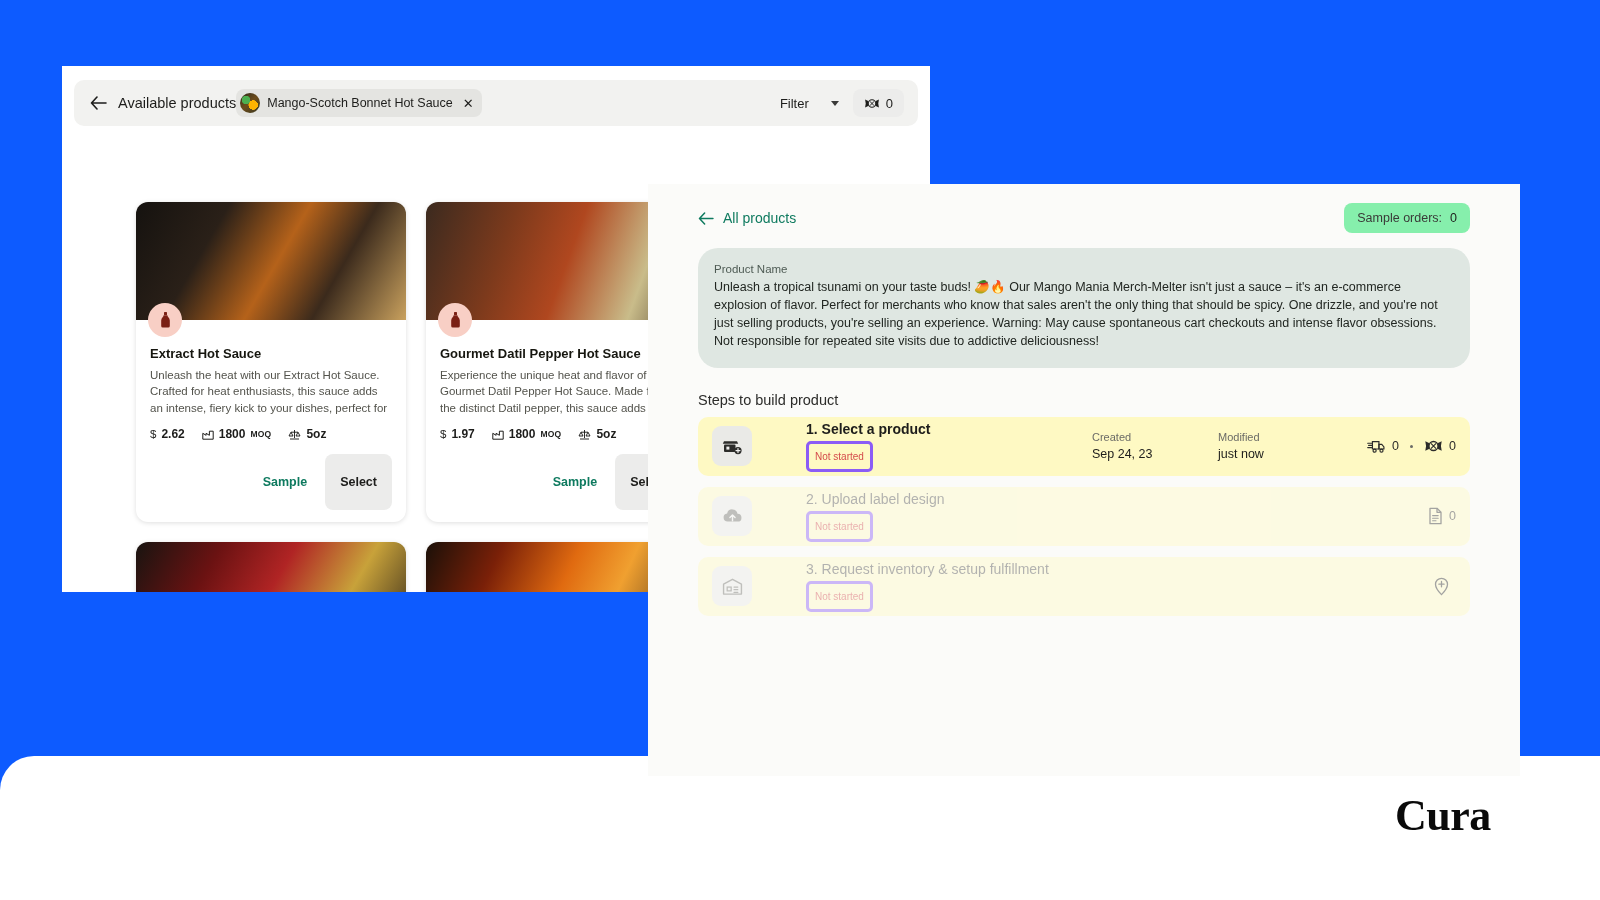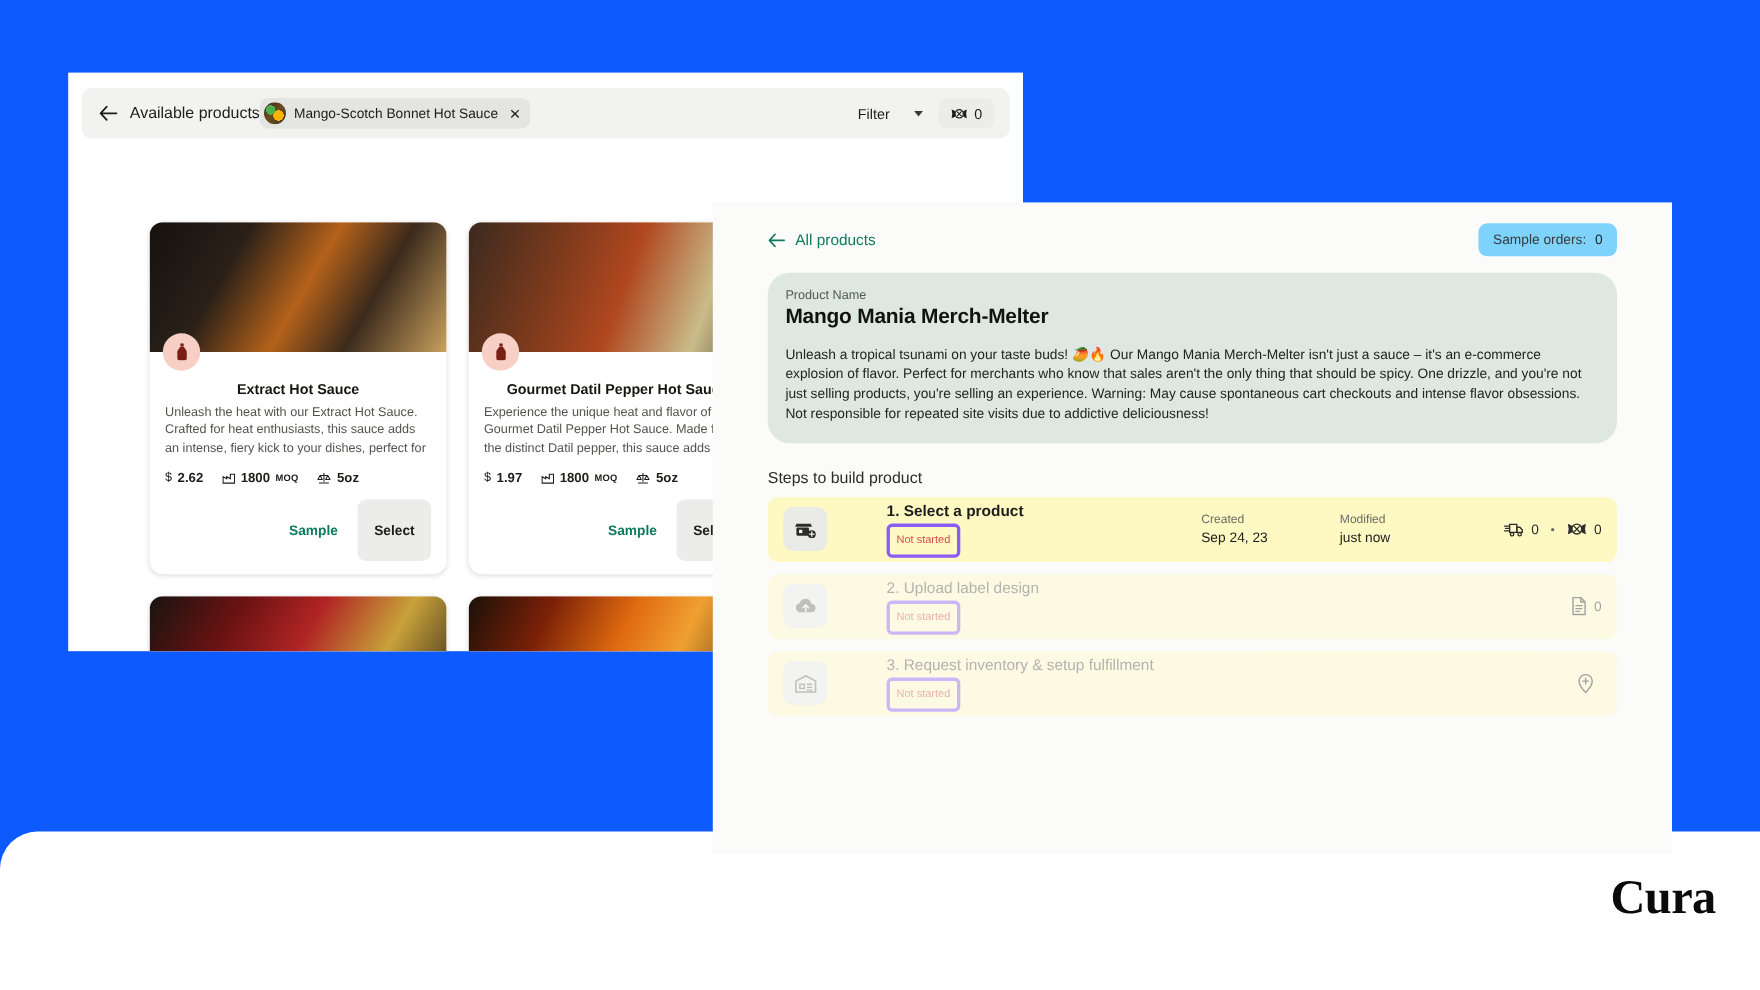--- a/index.html
+++ b/index.html
@@ -91,21 +91,21 @@
   .pimg.s2 { background: linear-gradient(110deg,#3b2a1f 0%, #7d3a1c 30%, #b0471f 52%, #c9bc8a 78%, #4a3a26 100%); }
   .pimg.s3 { background: linear-gradient(100deg,#1c3c14 0%, #2f5a1c 26%, #d4781e 50%, #9ac93c 74%, #e0b820 100%); }
   .pimg.s4 { background: linear-gradient(120deg,#181410 0%, #6b1212 26%, #b02424 48%, #c8a23a 72%, #2a2018 100%); }
   .pimg.s5 { background: linear-gradient(115deg,#1a1008 0%, #7a2008 24%, #e06a10 48%, #f0a030 66%, #2a1a10 100%); }
   .pbadge {
     position: absolute; left: 12px; bottom: -17px; width: 34px; height: 34px;
     border-radius: 50%; background: #f8cfc5; display: flex; align-items: center;
     justify-content: center; z-index: 3;
   }
   .pbody { padding: 26px 14px 12px 14px; }
-  .pname { font-size: 13px; font-weight: 700; color: #16160f; margin-bottom: 6px; text-align: center; }
+  .pname { font-size: 13px; font-weight: 700; color: #16160f; margin-bottom: 6px; }
   .pdesc { font-size: 11.5px; line-height: 1.42; color: #53534c; height: 49px; overflow: hidden; }
   .pmeta { display: flex; align-items: center; gap: 17px; margin-top: 11px; font-size: 11.5px; color: #1d1d1b; }
   .pmeta-item { display: flex; align-items: center; gap: 5px; }
   .pmeta-item b { font-weight: 700; font-size: 12px; }
   .moq { font-size: 8.5px; font-weight: 700; letter-spacing: .2px; }
   .pactions { display: flex; align-items: center; justify-content: flex-end; gap: 10px; margin-top: 13px; }
   .btn-sample {
     font-size: 12.5px; color: #0e7a5f; font-weight: 600; background: none;
     border: none; padding: 6px 8px; cursor: pointer; font-family: inherit;
   }
@@ -121,21 +121,21 @@
   }
   .rp-top {
     height: 48px; display: flex; align-items: center; padding: 0 50px 0 50px;
     margin-top: 10px;
   }
   .all-products {
     display: flex; align-items: center; gap: 9px; color: #0e7a5f;
     font-size: 14px; cursor: pointer;
   }
   .sample-orders {
-    margin-left: auto; height: 30px; background: #7dd3fc; border-radius: 8px;
+    margin-left: auto; height: 30px; background: #86efac; border-radius: 8px;
     display: flex; align-items: center; gap: 8px; padding: 0 13px;
     font-size: 12.5px; color: #3a3a38; cursor: pointer;
   }
   .sample-orders b { color: #1d1d1b; font-weight: 400; }
 
   .prod-box {
     margin: 6px 50px 0 50px; background: #dfe7e2; border-radius: 20px;
     padding: 15px 16px 17px 16px;
   }
   .lbl { font-size: 11.5px; color: #4e5b54; margin-bottom: 3px; }
@@ -161,21 +161,21 @@
   }
   .step-col { margin-left: 14px; min-width: 72px; }
   .step-col .k { font-size: 11px; color: #6b6b66; margin-bottom: 4px; }
   .step-col .v { font-size: 12.5px; color: #1d1d1b; }
   .step-right { margin-left: auto; display: flex; align-items: center; gap: 11px; font-size: 12.5px; color: #2c2c2a; }
   .dot-sep { width: 3px; height: 3px; border-radius: 50%; background: #6b6b66; }
   .ic-num { display: flex; align-items: center; gap: 6px; }
 
   
   .cura-logo {
-    position: absolute; left: 1464px; top: 790px;
+    position: absolute; left: 1395px; top: 790px;
     font-family: "Liberation Serif", serif; font-size: 44px; font-weight: 700;
     color: #0a0a0a; letter-spacing: -.5px;
   }
   svg { display: block; }
 </style>
 </head>
 <body>
 
 <div id="stage">
 
@@ -329,21 +329,20 @@
         <span>All products</span>
       </div>
       <div class="sample-orders">
         <span>Sample orders:</span>
         <b>0</b>
       </div>
     </div>
 
     <div class="prod-box">
       <div class="lbl">Product Name</div>
-      <div class="prod-title">Mango Mania Merch-Melter</div>
       <div class="prod-desc">Unleash a tropical tsunami on your taste buds! 🥭🔥 Our Mango Mania Merch-Melter isn't just a sauce – it's an e-commerce explosion of flavor. Perfect for merchants who know that sales aren't the only thing that should be spicy. One drizzle, and you're not just selling products, you're selling an experience. Warning: May cause spontaneous cart checkouts and intense flavor obsessions. Not responsible for repeated site visits due to addictive deliciousness!</div>
     </div>
 
     <div class="steps-title">Steps to build product</div>
 
     <div class="step">
       <div class="step-icon">
         <svg width="20" height="19" viewBox="0 0 20 19">
           <path d="M2 4.2h13l1.2 2.6H.8z" fill="#2c2c2a"></path>
           <rect x="2" y="7.6" width="11.5" height="7.4" rx="1" fill="#2c2c2a"></rect>

